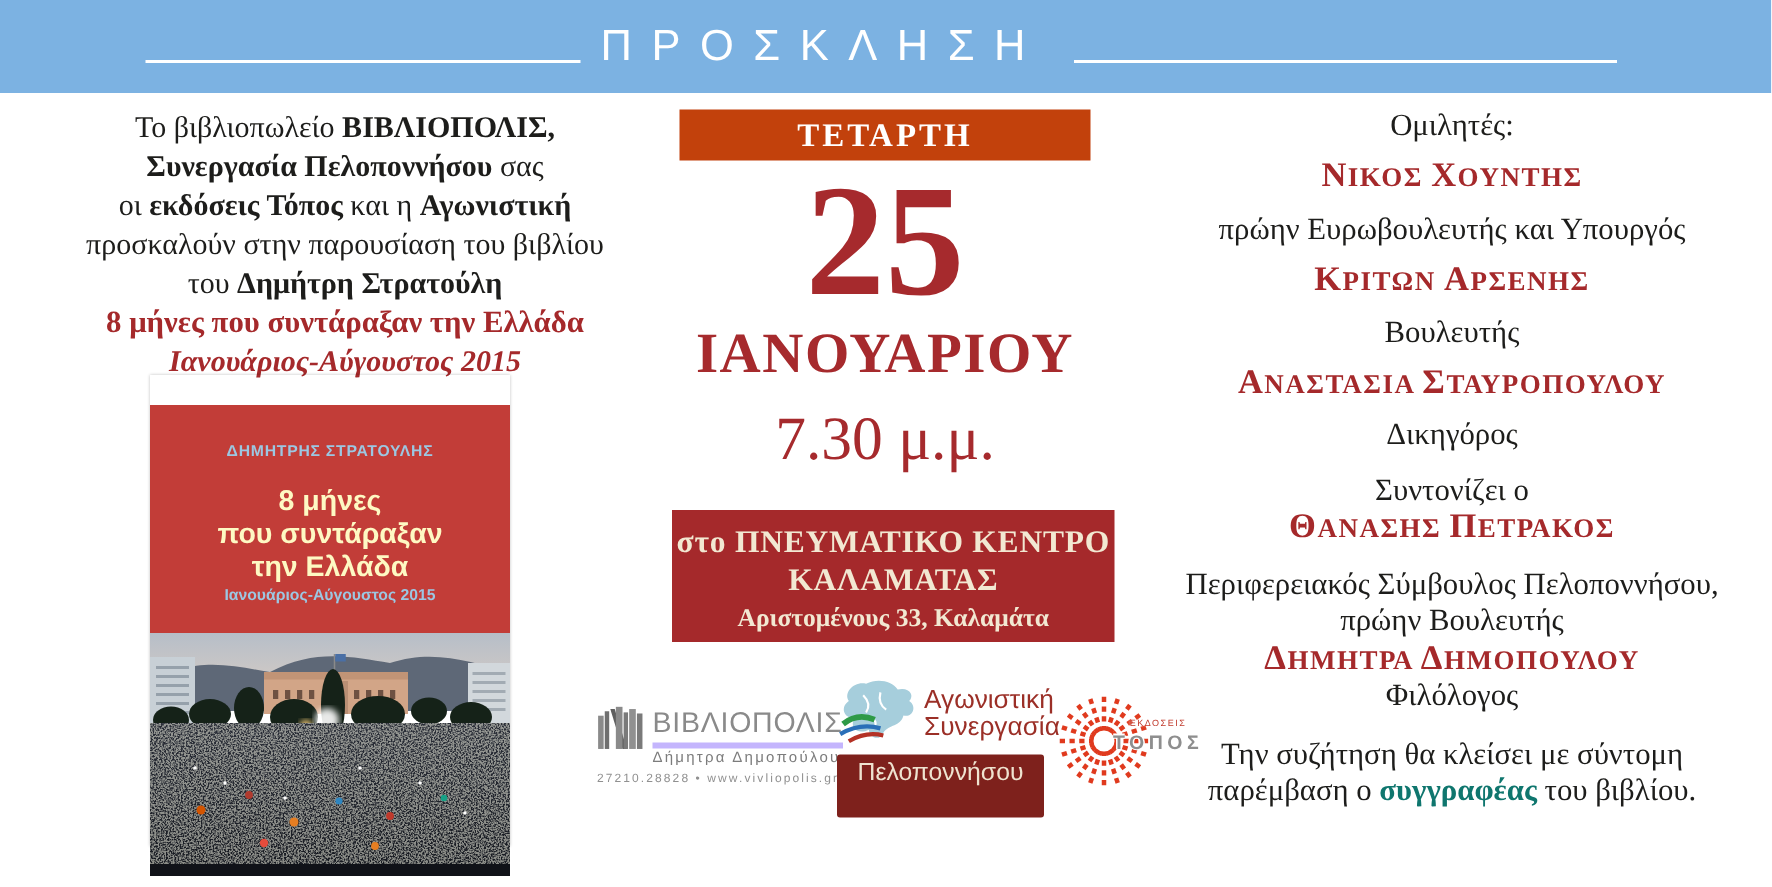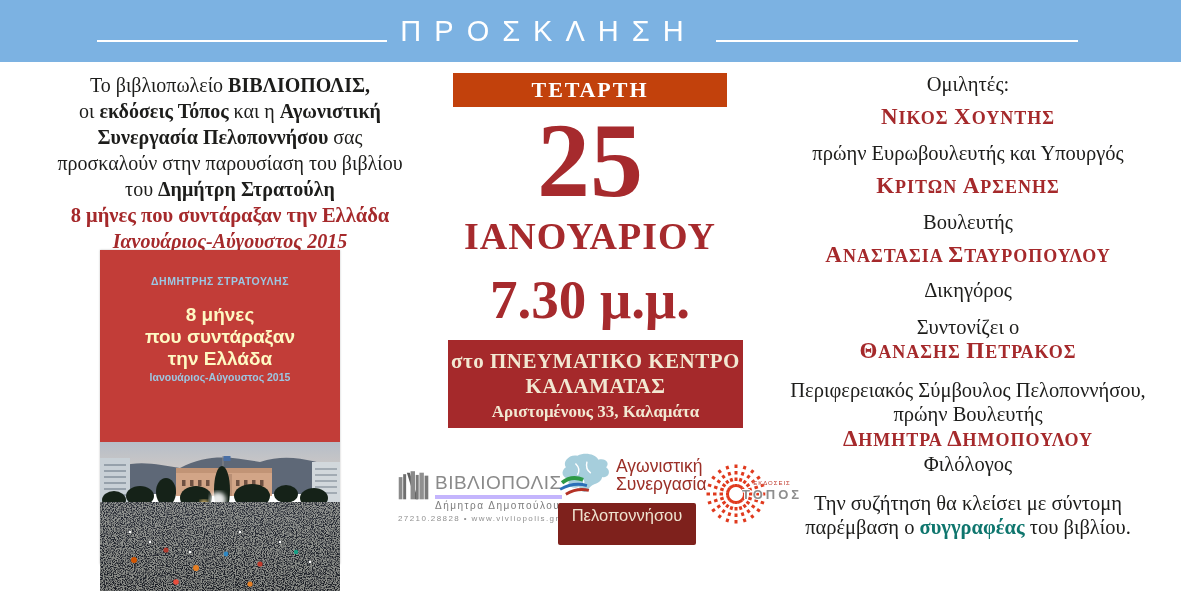--- a/index.html
+++ b/index.html
@@ -17,37 +17,37 @@
 
   
   .intro{position:absolute;left:25px;top:62px;width:410px;text-align:center;
          font-size:20px;line-height:26px;padding-top:10px;font-family:Liberation Serif, serif;}
   .intro b{font-weight:bold;}
   .intro-book-title{color:#A5292B;font-weight:bold;font-size:20.5px;}
   .intro-book-sub{color:#A5292B;font-weight:bold;font-style:italic;font-size:20px;}
 
   .cover{position:absolute;left:100px;top:250px;width:240px;height:314px;margin:0;
          box-shadow:0 0 2px rgba(0,0,0,.25);}
-  .cover-red{height:192px;background:#C23D38;text-align:center;
-             font-family:"Liberation Sans",sans-serif;}
+  .cover-red{height:152px;background:#C23D38;text-align:center;
+             font-family:"Liberation Sans",sans-serif;margin-top:20px;}
   .cover-author{padding-top:25px;color:#9CC7E2;font-size:10.5px;font-weight:bold;letter-spacing:.5px;}
   .cover-title{margin-top:17px;color:#fef9c3;font-weight:bold;font-size:19px;line-height:22px;}
   .cover-sub{margin-top:1px;color:#9CC7E2;font-size:10.5px;font-weight:bold;}
   .cover-photo{height:162px;line-height:0;}
   .cover-photo svg{width:100%;height:100%;}
 
   
   .day-bar{position:absolute;left:453px;top:73px;width:274px;height:34px;background:#c2410c;
            color:#fff;text-align:center;line-height:34px;font-size:22px;font-weight:bold;letter-spacing:2px;}
   .date-num{position:absolute;left:453px;top:108px;width:274px;text-align:center;
             font-size:106px;line-height:106px;font-weight:bold;color:#A62A2D;}
   .month{position:absolute;left:440px;top:214px;width:300px;text-align:center;
          font-size:38px;font-weight:bold;letter-spacing:1px;color:#A62A2D;}
   .time{position:absolute;left:440px;top:268px;width:300px;text-align:center;
-        font-size:55px;font-weight:bold;color:#A62A2D;}
+        font-size:41px;font-weight:normal;color:#A62A2D;}
   .venue{position:absolute;left:448px;top:340px;width:295px;height:88px;background:#A5292B;
          color:#F2E8D2;text-align:center;font-weight:bold;box-sizing:border-box;padding-top:9px;}
   .venue-l1{font-size:21px;line-height:25px;letter-spacing:.5px;}
   .venue-l3{font-size:17px;line-height:22px;margin-top:2px;}
 
   
   .logo-bookstore{position:absolute;left:398px;top:468px;width:165px;
                   font-family:"Liberation Sans",sans-serif;color:#8A8A8A;}
   .lb-row{display:flex;align-items:flex-start;}
   .lb-icon{width:34px;height:36px;margin-right:3px;flex:none;}
@@ -90,22 +90,22 @@
 <div class="page">
 
   <header class="banner">
     <span class="rule rule-left"></span>
     <h1>ΠΡΟΣΚΛΗΣΗ</h1>
     <span class="rule rule-right"></span>
   </header>
 
   <section class="intro">
     <div class="intro-line">Το βιβλιοπωλείο <b>ΒΙΒΛΙΟΠΟΛΙΣ,</b></div>
+    <div class="intro-line"><b>Συνεργασία Πελοποννήσου</b> σας</div>
     <div class="intro-line">οι <b>εκδόσεις Τόπος</b> και η <b>Αγωνιστική</b></div>
-    <div class="intro-line"><b>Συνεργασία Πελοποννήσου</b> σας</div>
     <div class="intro-line">προσκαλούν στην παρουσίαση του βιβλίου</div>
     <div class="intro-line">του <b>Δημήτρη Στρατούλη</b></div>
     <div class="intro-book-title">8 μήνες που συντάραξαν την Ελλάδα</div>
     <div class="intro-book-sub">Ιανουάριος-Αύγουστος 2015</div>
   </section>
 
   <figure class="cover">
     <div class="cover-red">
       <div class="cover-author">ΔΗΜΗΤΡΗΣ ΣΤΡΑΤΟΥΛΗΣ</div>
       <div class="cover-title">

